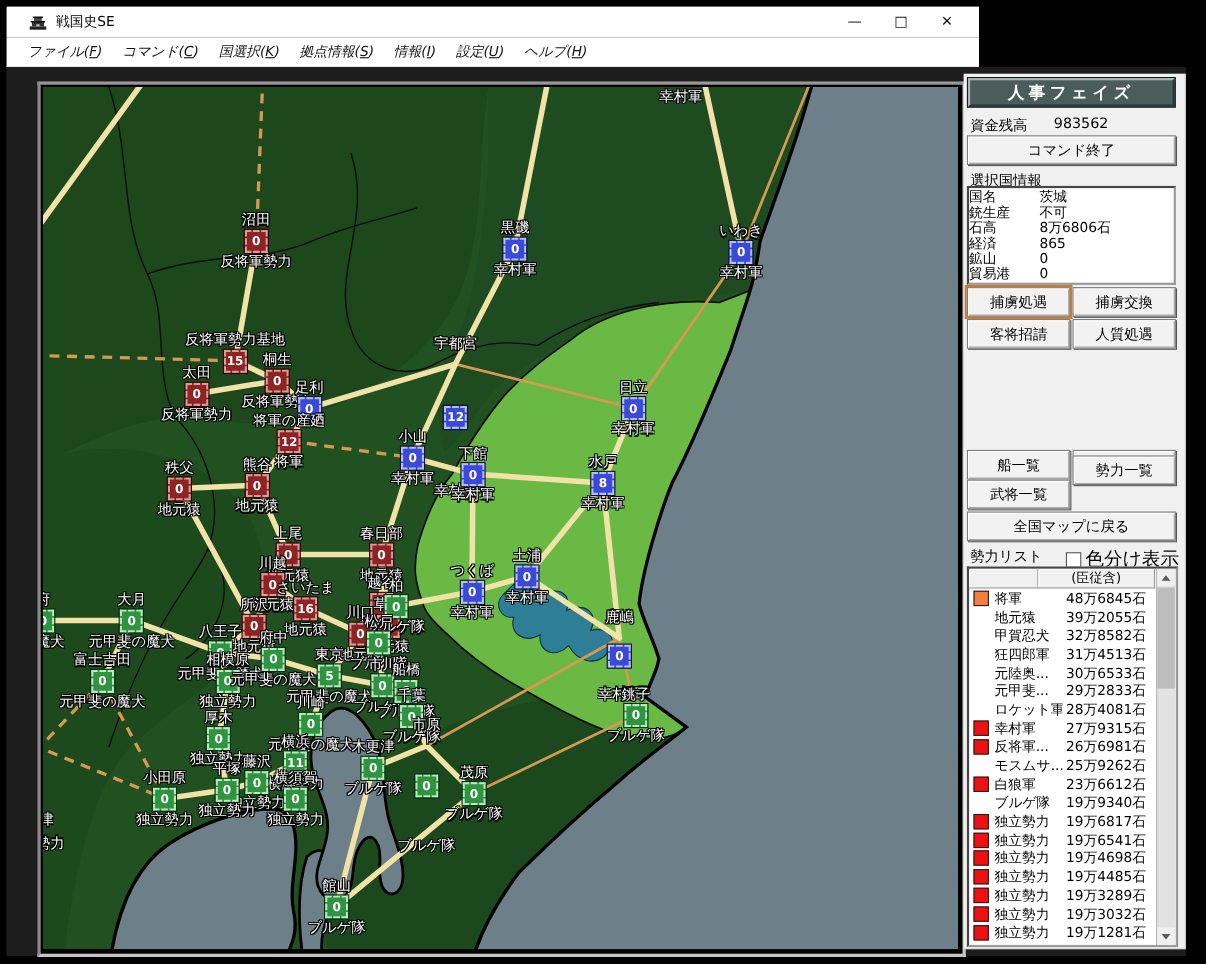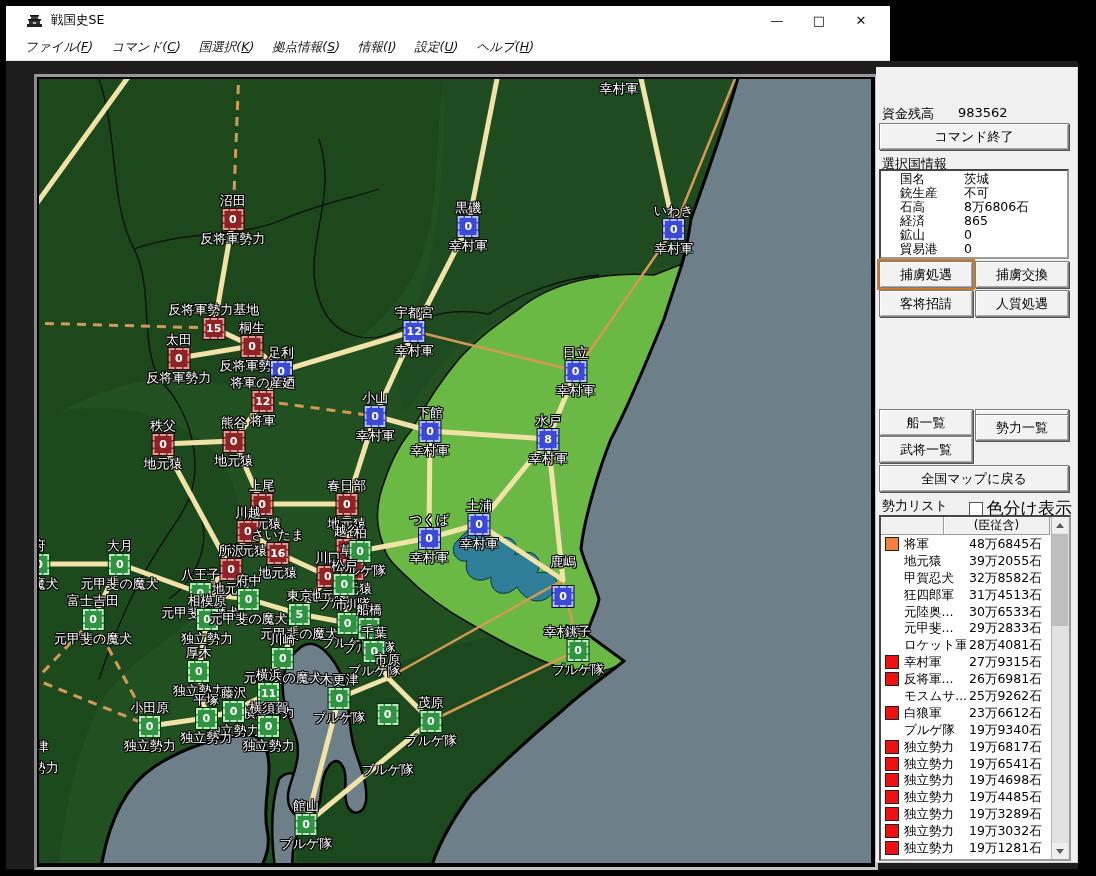--- a/index.html
+++ b/index.html
@@ -43,21 +43,21 @@
   .funds-row{position:absolute;left:6px;top:38px;width:190px;font-size:13px;color:#000;}
   .funds-row .val{position:absolute;left:76px;top:0;}
   .btn{background:#f2f2f2;border:1px solid #7d7d7d;box-shadow:inset 1px 1px 0 #fff,inset -1px -1px 0 #a8a8a8,1px 1px 0 #555;
     font-size:13px;color:#000;display:flex;align-items:center;justify-content:center;cursor:pointer;
     font-family:"DejaVu Sans","Liberation Sans",sans-serif;}
   .btn.focused{outline:2px solid #cf7a33;}
   .cmd-btn{position:absolute;left:3px;top:56px;width:188px;height:25px;}
   .sec-label{position:absolute;left:6px;font-size:13px;color:#000;}
   .info-panel{position:absolute;left:3px;top:102px;width:186px;height:86px;background:#fff;
     border:2px inset #9a9a9a;font-size:12.5px;color:#000;}
-  .info-row{position:relative;height:14px;margin:0 0 0 19px;}
+  .info-row{position:relative;height:14px;margin:0 0 0 0;}
   .info-row .lab{position:absolute;left:0;}
   .info-row .val{position:absolute;left:64px;}
   .abs{position:absolute;}
   .pl-row{position:absolute;left:6px;top:430px;width:190px;height:15px;font-size:13px;color:#000;}
   .chk-wrap{position:absolute;right:0px;top:0;display:flex;align-items:center;font-size:17px;}
   .chk{width:12px;height:12px;background:#fff;border:1px solid #555;margin-right:4px;}
   .listbox{position:absolute;left:3px;top:448px;width:188px;height:342px;background:#fff;
     border:2px inset #9a9a9a;overflow:hidden;}
   .lb-hdr{height:18px;display:flex;background:#f0f0f0;font-size:12px;color:#000;}
   .lb-hdr .c1{width:62px;border-right:1px solid #9d9d9d;border-bottom:1px solid #9d9d9d;
@@ -184,21 +184,21 @@
             <div class="node f-blue" style="left: 29.1%; top: 37.2%;">
               <div class="map-label">足利</div>
               <div class="node-box">0</div>
               <div class="map-label"></div>
             </div>
             <div class="node f-red" style="left: 26.9%; top: 41.1%;">
               <div class="map-label">将軍の産廼</div>
               <div class="node-box">12</div>
               <div class="map-label">将軍</div>
             </div>
-            <div class="node f-blue" style="left: 45.1%; top: 32.1%;">
+            <div class="node f-blue" style="left: 45.1%; top: 32.1%; gap: 48px;">
               <div class="map-label">宇都宮</div>
               <div class="node-box">12</div>
               <div class="map-label">幸村軍</div>
             </div>
             <div class="node f-red" style="left: 23.4%; top: 46.2%;">
               <div class="map-label">熊谷</div>
               <div class="node-box">0</div>
               <div class="map-label">地元猿</div>
             </div>
             <div class="node f-blue" style="left: 40.4%; top: 43%;">
@@ -402,20 +402,21 @@
               <div class="map-label">ブルゲ隊</div>
             </div>
             <div class="map-label stray" style="left: 69.7%; top: 1.2%;">幸村軍</div>
             <div class="map-label stray" style="left: 0.4%; top: 85.1%;">津</div>
             <div class="map-label stray" style="left: 0.8%; top: 87.8%;">勢力</div>
           </div>
       </div>
     </div>
 
     <div class="sidebar">
+      <div class="phase-hdr">人事フェイズ</div>
       <div class="funds-row">
         <span>資金残高</span>
         <span class="val">983562</span>
       </div>
       <div class="btn cmd-btn">コマンド終了</div>
       <div class="sec-label" style="top:88px;">選択国情報</div>
       <div class="info-panel" id="info-panel">
           <div class="info-row">
             <span class="lab">国名</span>
             <span class="val">茨城</span>

